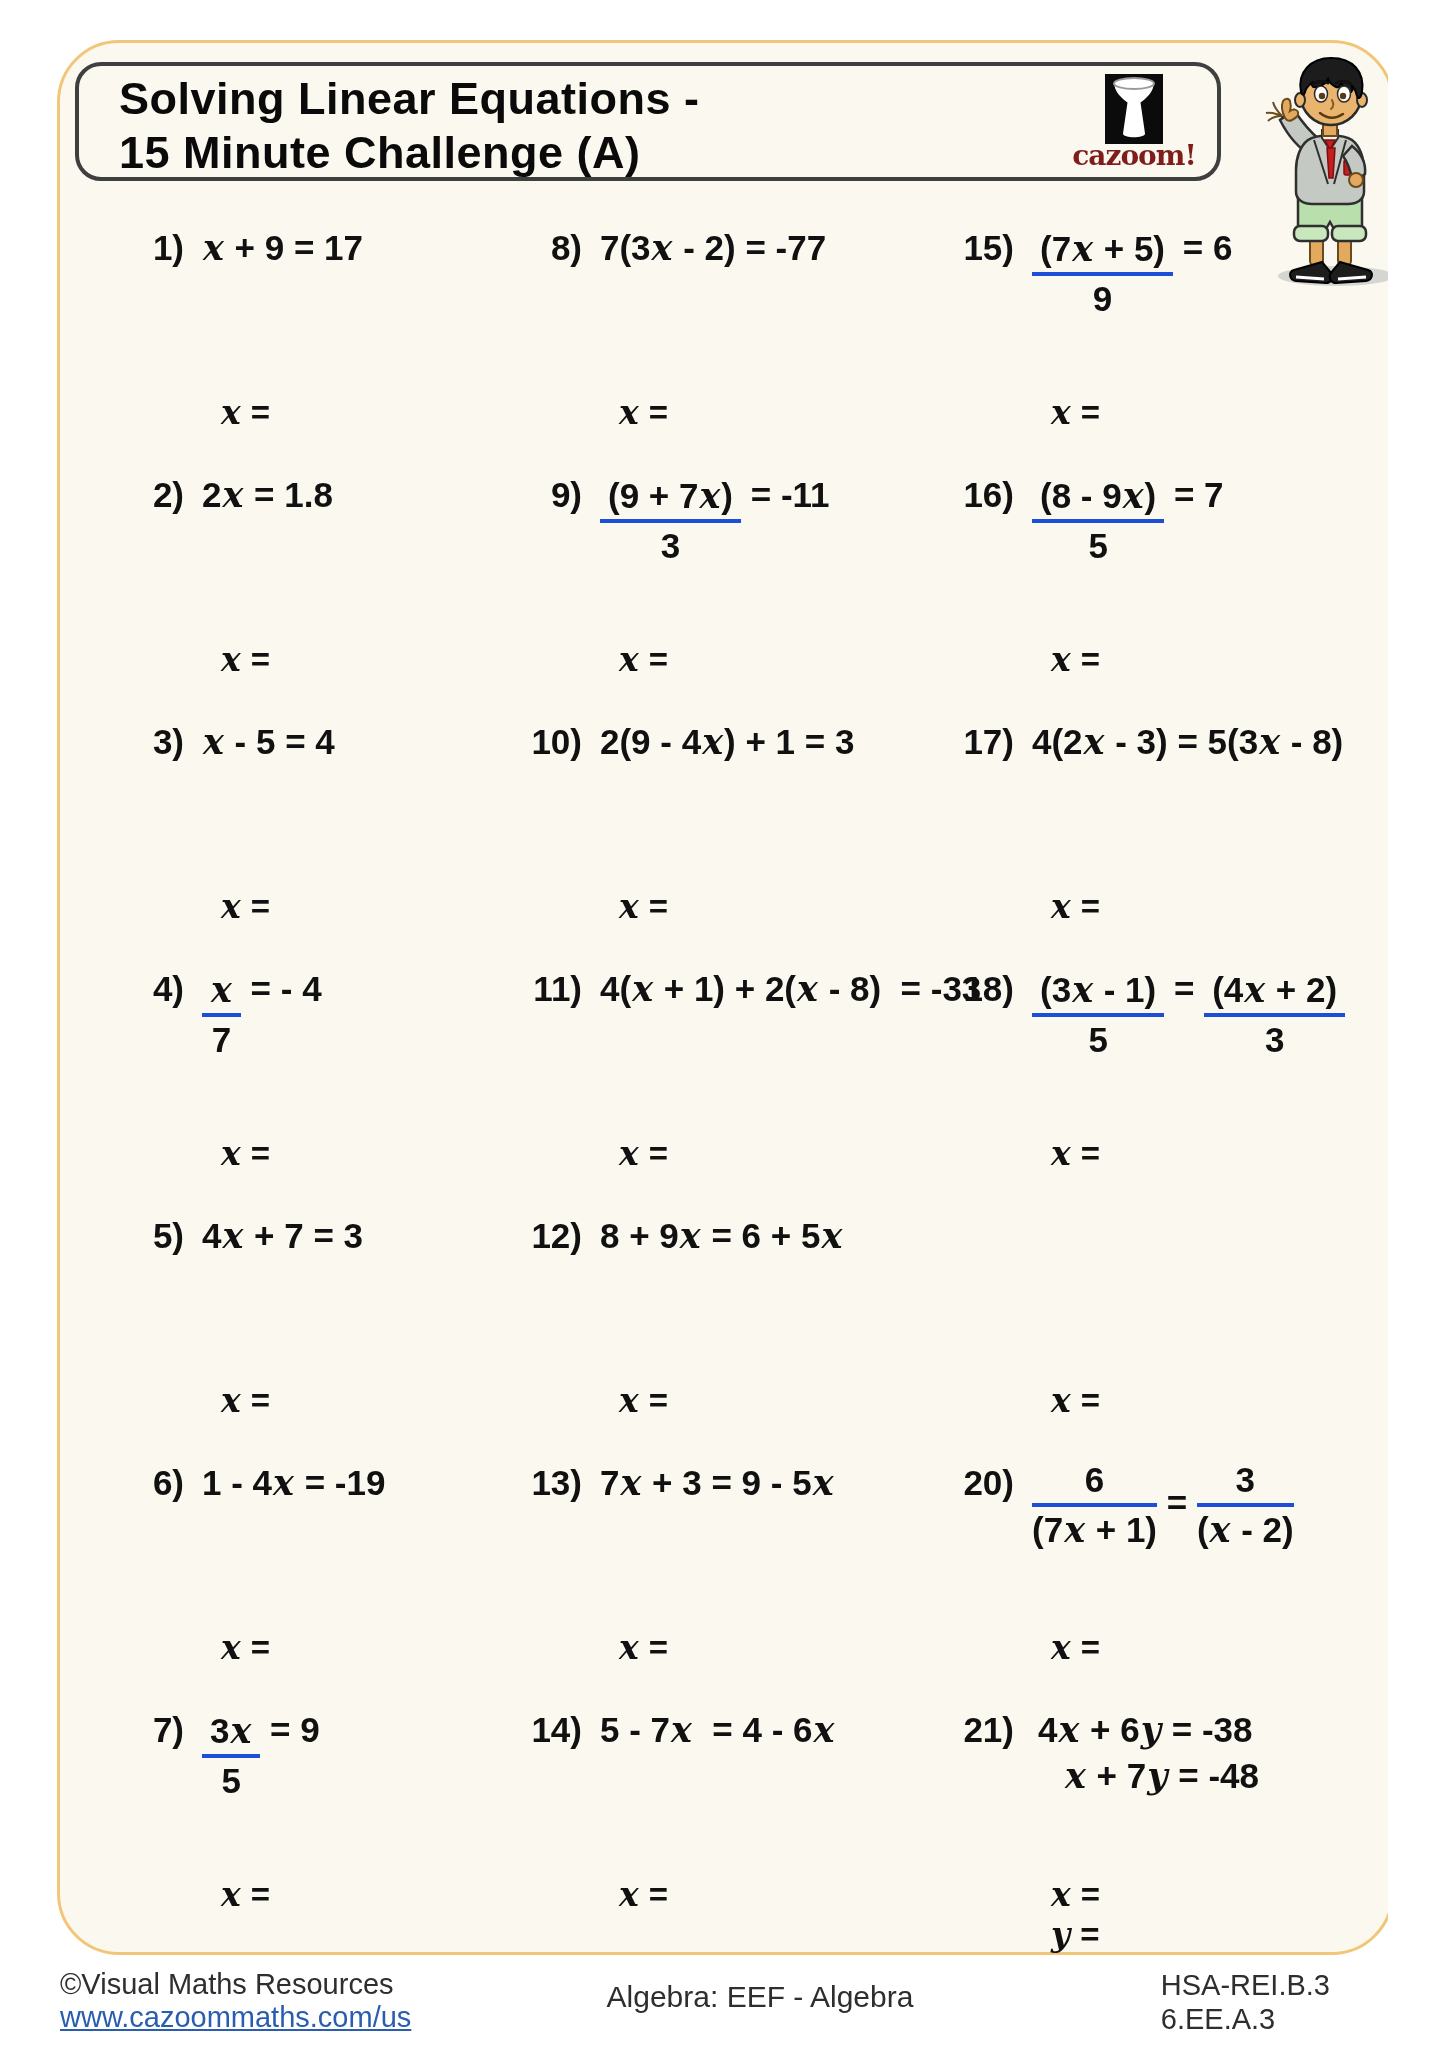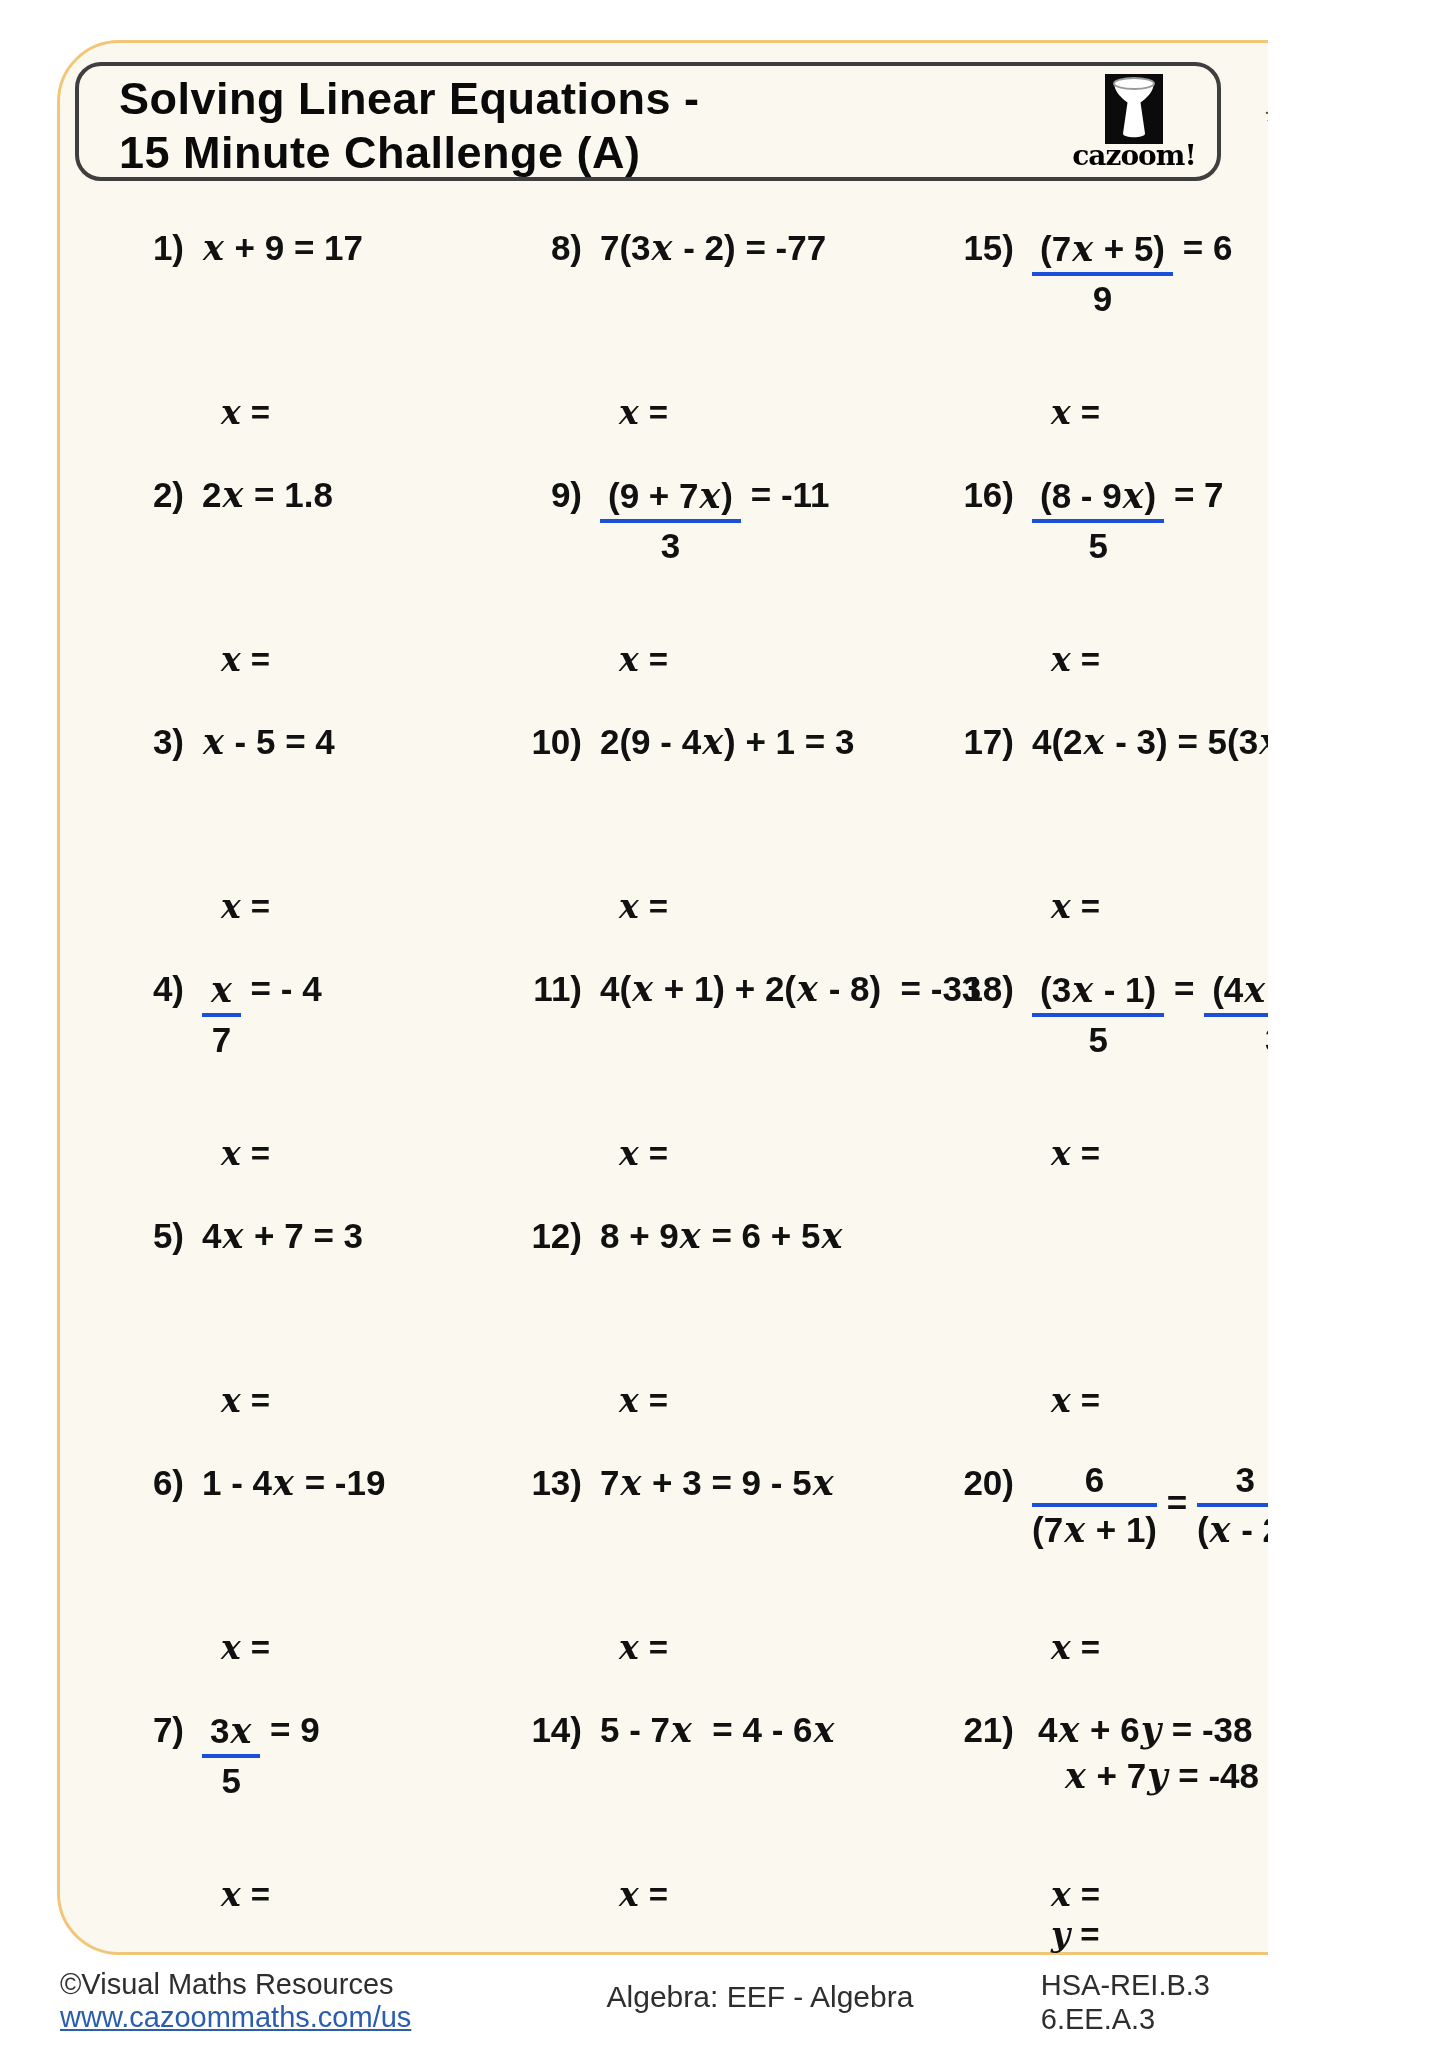--- a/index.html
+++ b/index.html
@@ -1,33 +1,33 @@
 <!DOCTYPE html>
 <html><head>
 <meta charset="utf-8">
 <style>
   * { margin:0; padding:0; box-sizing:border-box; }
   html,body { width:1449px; height:2048px; background:#ffffff; font-family:"Liberation Sans",sans-serif; }
-  .page { position:relative; width:1268px; height:2048px; background:#ffffff; overflow:hidden; }
+  .page { position:relative; width:1388px; height:2048px; background:#ffffff; overflow:hidden; }
 
   
   .frame { position:absolute; left:57px; top:40px; width:1337px; height:1915px;
            border:3px solid #F2C678; border-radius:62px; background:#FBF9EF; }
 
   
   .header-box { position:absolute; left:75px; top:62px; width:1146px; height:119px;
                 border:4px solid #3F3F3F; border-radius:26px; background:#FBF9EF; z-index:3; }
   .title { position:absolute; left:40px; top:6px; font-size:45px; line-height:54px;
            font-weight:bold; color:#0A0A0A; letter-spacing:0.5px; }
 
   
   .logo { position:absolute; right:18px; top:8px; width:130px; height:100px; text-align:center; }
   .logo-square { display:block; margin:0 auto; }
   .logo-word { display:block; margin-top:-2px; font-family:"DejaVu Serif",serif; font-weight:bold;
-               font-size:28px; line-height:28px; color:#000000; letter-spacing:-1px; }
+               font-size:28px; line-height:28px; color:#7f1d1d; letter-spacing:-1px; }
 
   
   .student { position:absolute; left:1252px; top:44px; width:152px; height:248px; z-index:4; }
 
   
   .grid { position:absolute; left:88px; top:225px; width:1258px; height:1729px;
           display:grid; grid-template-columns:398px 432px auto; grid-template-rows:repeat(7,247px);
           grid-auto-flow:column; z-index:2; }
   .cell { position:relative; padding-left:30px; }
   .eq-row { display:flex; align-items:flex-start; font-size:35px; line-height:46px;

